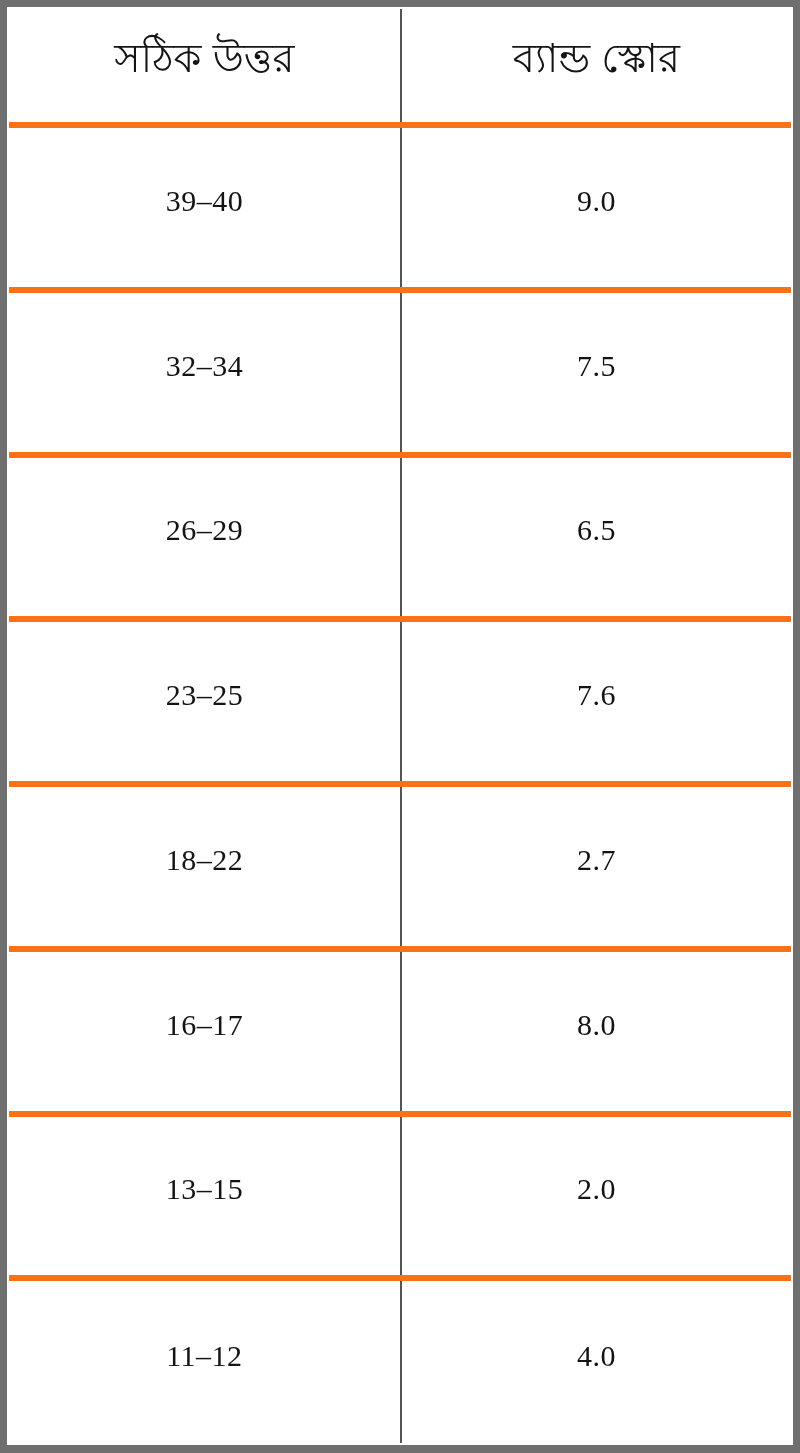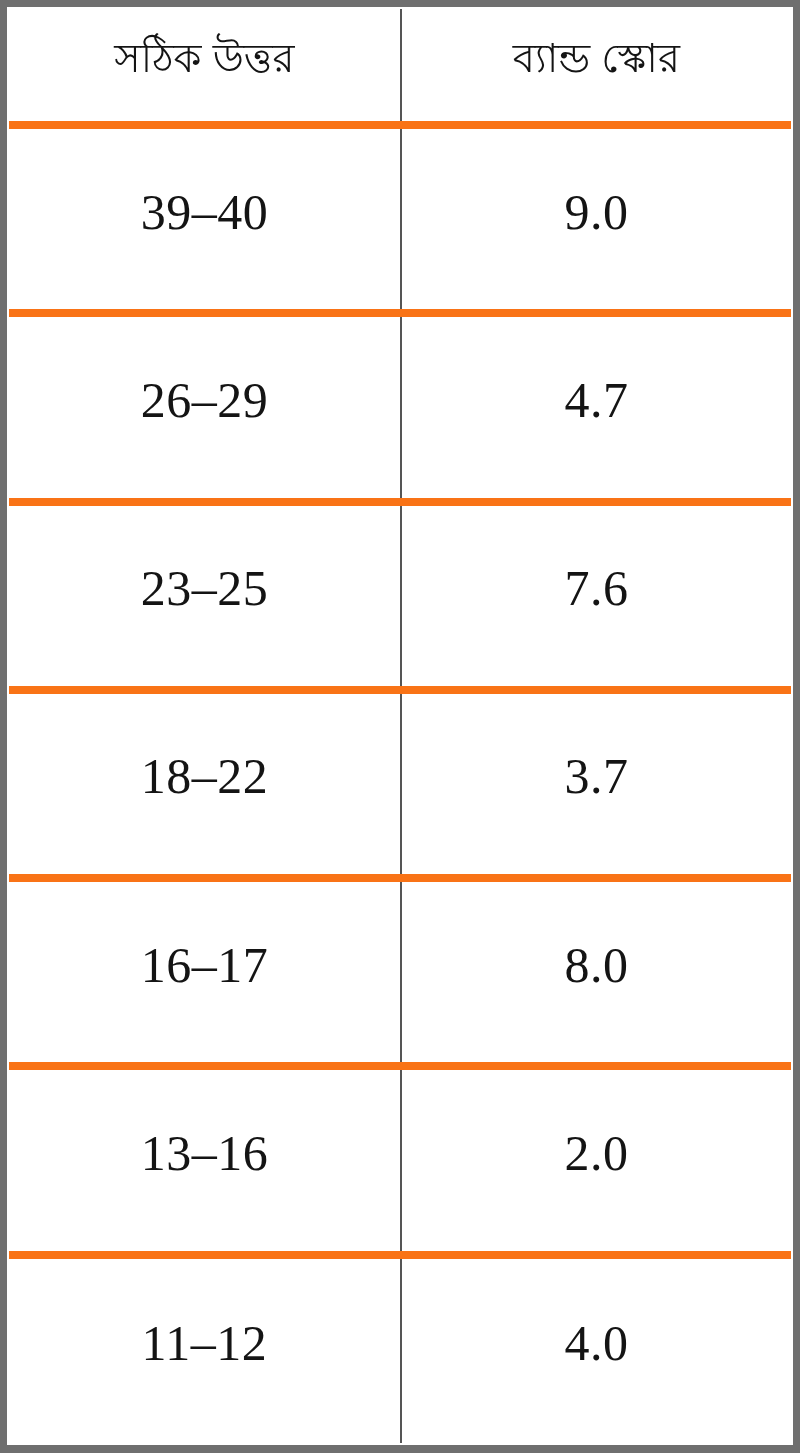--- a/index.html
+++ b/index.html
@@ -53,21 +53,21 @@
   table.band-table tr.header-row {
     height: 116px;
   }
   table.band-table tr.data-row {
     height: 121px;
   }
 
   table.band-table td,
   table.band-table th {
     border-right: 2px solid #555555;
-    border-bottom: 8px solid #f97316;
+    border-bottom: 6px solid #f97316;
     text-align: center;
     vertical-align: middle;
     padding: 0 6px 14px 6px;
     background: #ffffff;
     color: #141414;
     font-weight: normal;
   }
 
   table.band-table td:last-child,
   table.band-table th:last-child {
@@ -83,21 +83,21 @@
     font-size: 40px;
     font-weight: bold;
     letter-spacing: 0px;
     line-height: 1.12;
     padding-bottom: 40px;
     color: #121212;
   }
 
   .cell-value {
     font-family: "Liberation Serif", "DejaVu Serif", serif;
-    font-size: 50px;
+    font-size: 30px;
     line-height: 1.1;
     color: #151515;
     letter-spacing: 0.5px;
   }
 
   .cell-answer { }
   .cell-score { }
 </style>
 </head>
 <body>
@@ -118,37 +118,41 @@
             <span>ব্যান্ড স্কোর</span>
           </th>
         </tr>
       </thead>
       <tbody id="table-body">
           <tr class="data-row">
             <td class="cell-value cell-answer">39–40</td>
             <td class="cell-value cell-score">9.0</td>
           </tr>
           <tr class="data-row">
+            <td class="cell-value cell-answer">32–34</td>
+            <td class="cell-value cell-score">7.5</td>
+          </tr>
+          <tr class="data-row">
             <td class="cell-value cell-answer">26–29</td>
-            <td class="cell-value cell-score">4.7</td>
+            <td class="cell-value cell-score">6.5</td>
           </tr>
           <tr class="data-row">
             <td class="cell-value cell-answer">23–25</td>
             <td class="cell-value cell-score">7.6</td>
           </tr>
           <tr class="data-row">
             <td class="cell-value cell-answer">18–22</td>
-            <td class="cell-value cell-score">3.7</td>
+            <td class="cell-value cell-score">2.7</td>
           </tr>
           <tr class="data-row">
             <td class="cell-value cell-answer">16–17</td>
             <td class="cell-value cell-score">8.0</td>
           </tr>
           <tr class="data-row">
-            <td class="cell-value cell-answer">13–16</td>
+            <td class="cell-value cell-answer">13–15</td>
             <td class="cell-value cell-score">2.0</td>
           </tr>
           <tr class="data-row">
             <td class="cell-value cell-answer">11–12</td>
             <td class="cell-value cell-score">4.0</td>
           </tr>
         </tbody>
     </table>
   </div>
 </div>

